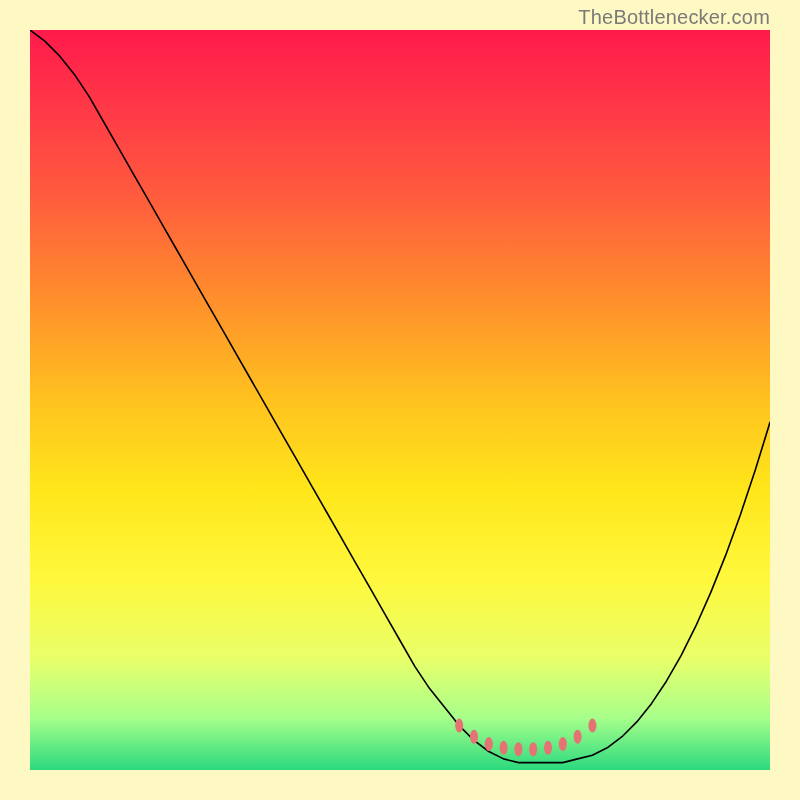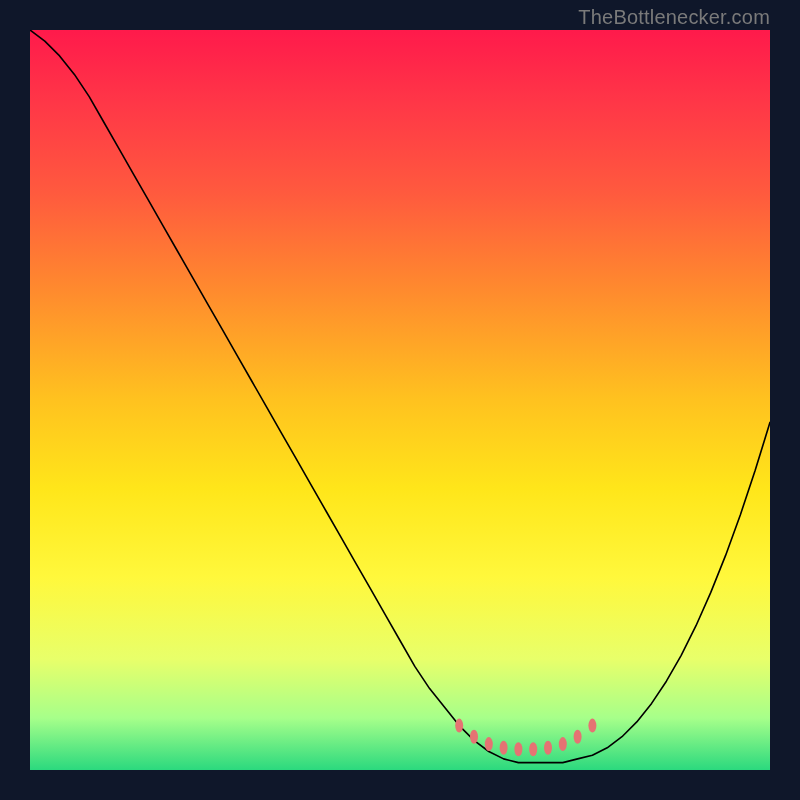--- a/index.html
+++ b/index.html
@@ -1,17 +1,17 @@
 <!DOCTYPE html>
 <html><head>
 <meta charset="utf-8">
 <style>
   * { margin: 0; padding: 0; box-sizing: border-box; }
   html, body { width: 800px; height: 800px; overflow: hidden; background: #000; font-family: Arial, sans-serif; }
-  .frame { position: relative; width: 800px; height: 800px; background: #0f172a; }
+  .frame { position: relative; width: 800px; height: 800px; background: #fef9c3; }
   .plot { position: absolute; left: 30px; top: 30px; width: 740px; height: 740px; }
   .attribution { position: absolute; top: 6px; right: 30px; color: #7a7a7a; font-size: 20px; font-weight: 500; letter-spacing: 0.2px; }
   svg { display: block; }
 </style>
 </head>
 <body>
 <div class="frame">
   <div class="attribution">TheBottlenecker.com</div>
   <div class="plot">
     <svg id="chart-svg" width="740" height="740" viewBox="0 0 740 740">

